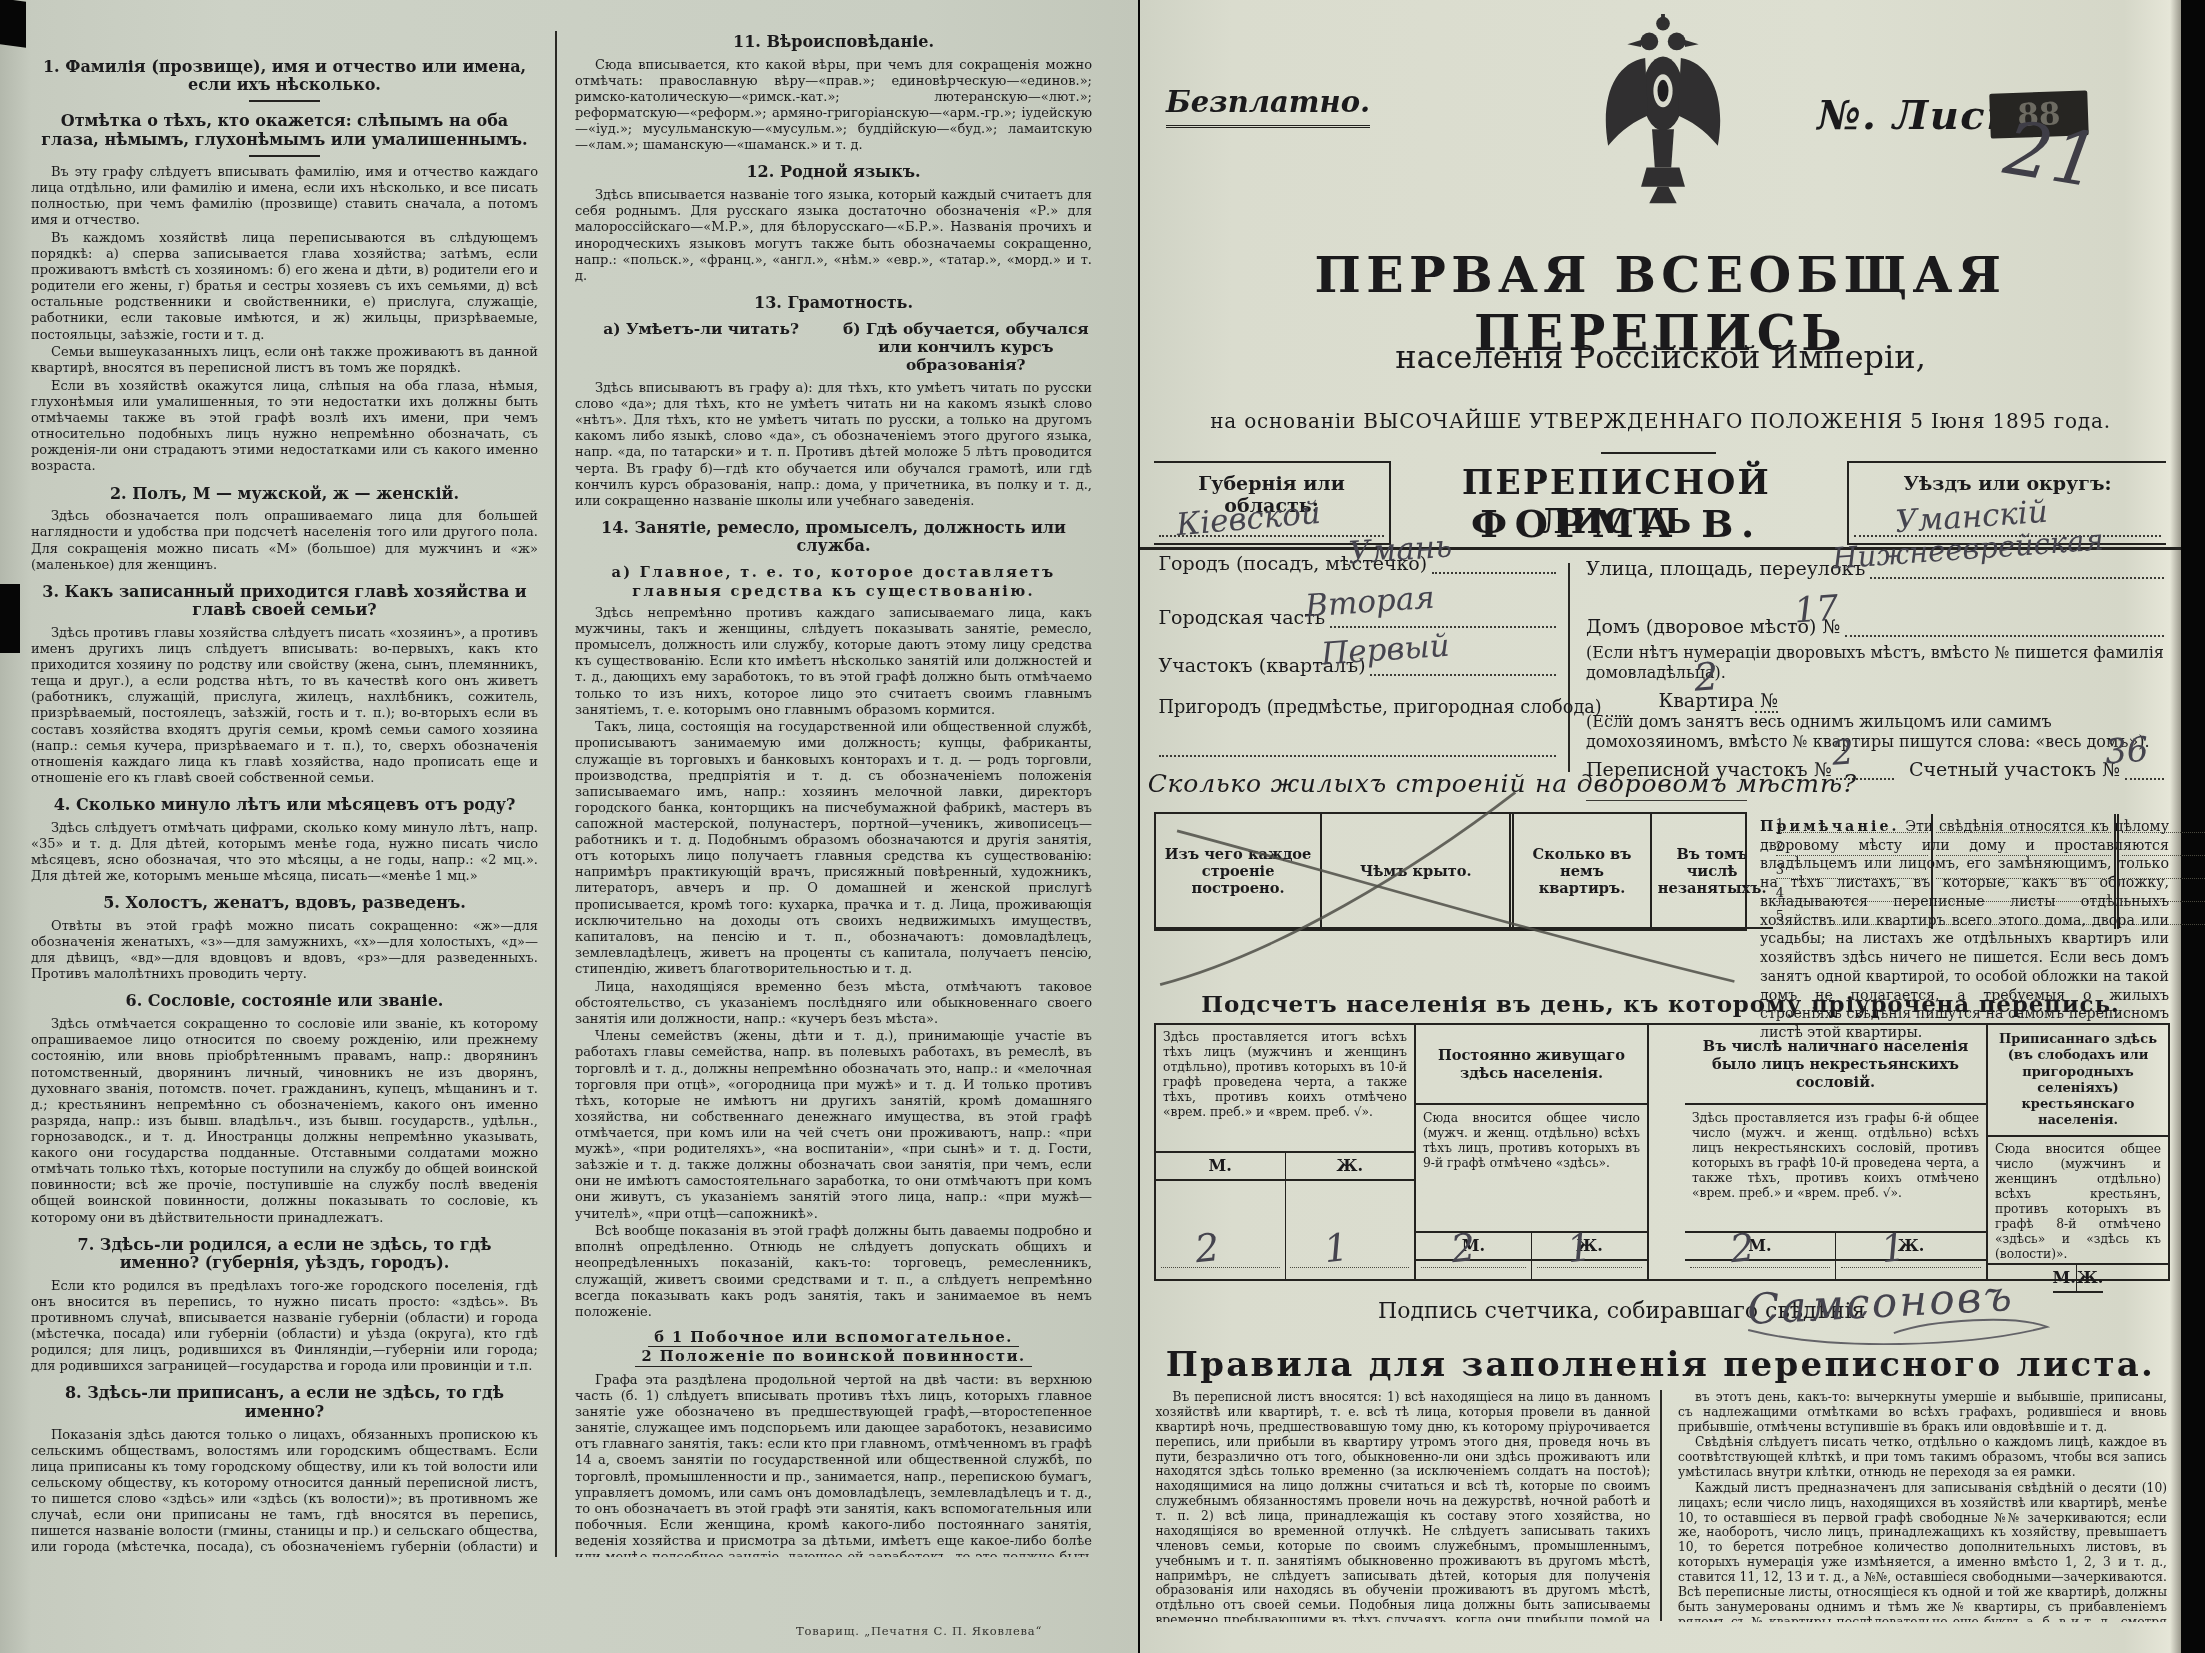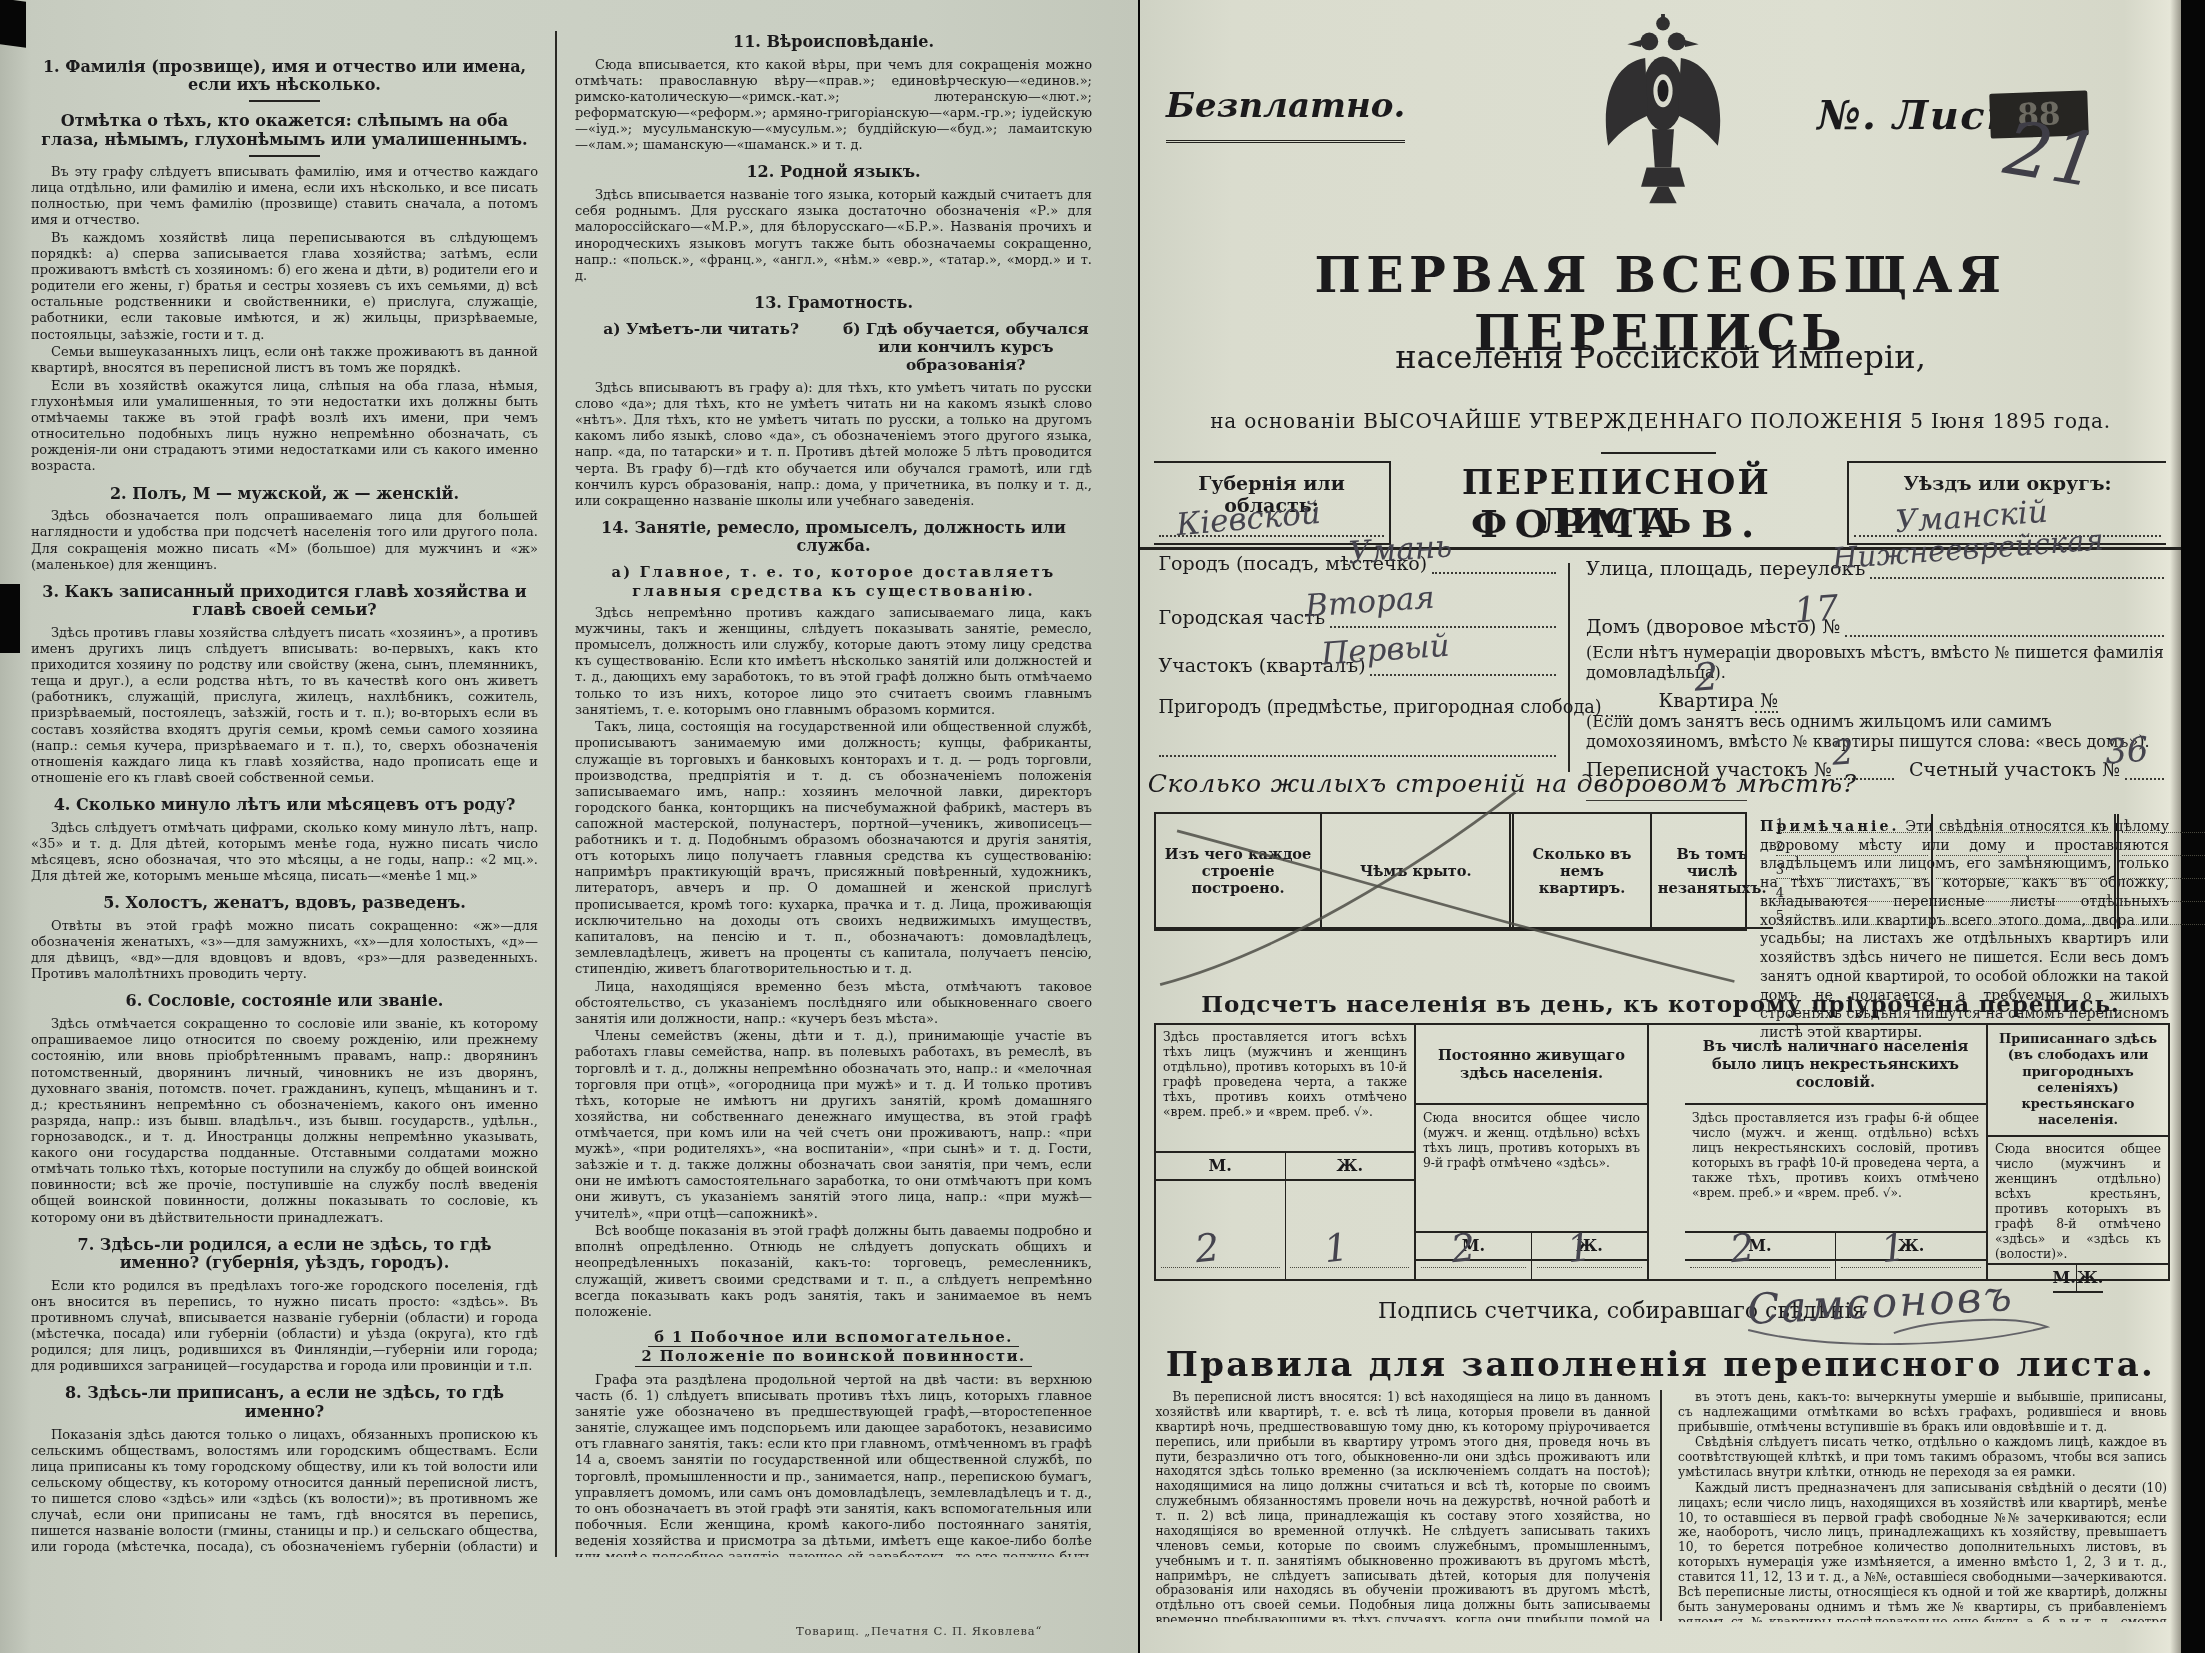--- a/index.html
+++ b/index.html
@@ -17,21 +17,21 @@
   .sec-h2::after{content:"";display:block;width:71px;height:2.3px;background:#23221f;margin:5.4px auto 0;}
   .para{margin:0 0 1.5px;text-indent:20px;}
   .pair{display:flex;gap:12.3px;font-weight:bold;text-align:center;text-indent:0;font-size:15.4px;line-height:1.15;margin:9.2px 0 5.4px;}
   .pair>div{flex:1;}
   .sec-sub{font-weight:bold;text-align:center;text-indent:0;font-size:14.6px;letter-spacing:2.3px;line-height:1.3;margin:7.7px 0 3.8px;}
   .sec-sub2{text-align:center;text-indent:0;font-weight:bold;font-size:14.6px;letter-spacing:1.5px;margin:7.7px 0 4.6px;}
   .sec-sub2 span{display:inline-block;border-bottom:1.5px solid #23221f;padding:0 6.2px 0.8px;}
   .vrule{position:absolute;background:#2a2925;}
   .hrule{position:absolute;background:#23221f;}
   
-  .free{position:absolute;font-size:34px;font-weight:bold;font-style:italic;border-bottom:3.1px double #23221f;padding-bottom:15px;text-align:center;}
+  .free{position:absolute;font-size:29px;font-weight:bold;font-style:italic;border-bottom:3.1px double #23221f;padding-bottom:6px;text-align:center;}
   .sheetno{position:absolute;font-size:40px;font-style:italic;font-weight:bold;letter-spacing:1.5px;}
   .smudge{position:absolute;background:#262522;border-radius:2.3px;transform:rotate(-2deg);
           color:#6d6b62;font-size:31px;text-align:center;line-height:45px;font-weight:bold;}
   .hand{font-family:"DejaVu Serif",serif;font-style:italic;color:#45444e;}
   .hand-big{position:absolute;font-size:74px;transform:rotate(9deg);color:#3f3e47;}
   .t1{position:absolute;width:100%;text-align:center;font-weight:bold;font-size:49px;letter-spacing:5.4px;}
   .t2{position:absolute;width:100%;text-align:center;font-size:32px;}
   .t3{position:absolute;width:100%;text-align:center;font-size:20px;letter-spacing:0.8px;}
   .hdrbox{position:absolute;border:2.3px solid #23221f;}
   .hdrbox .lbl{font-weight:bold;font-size:19px;text-align:center;margin-top:9.2px;}

